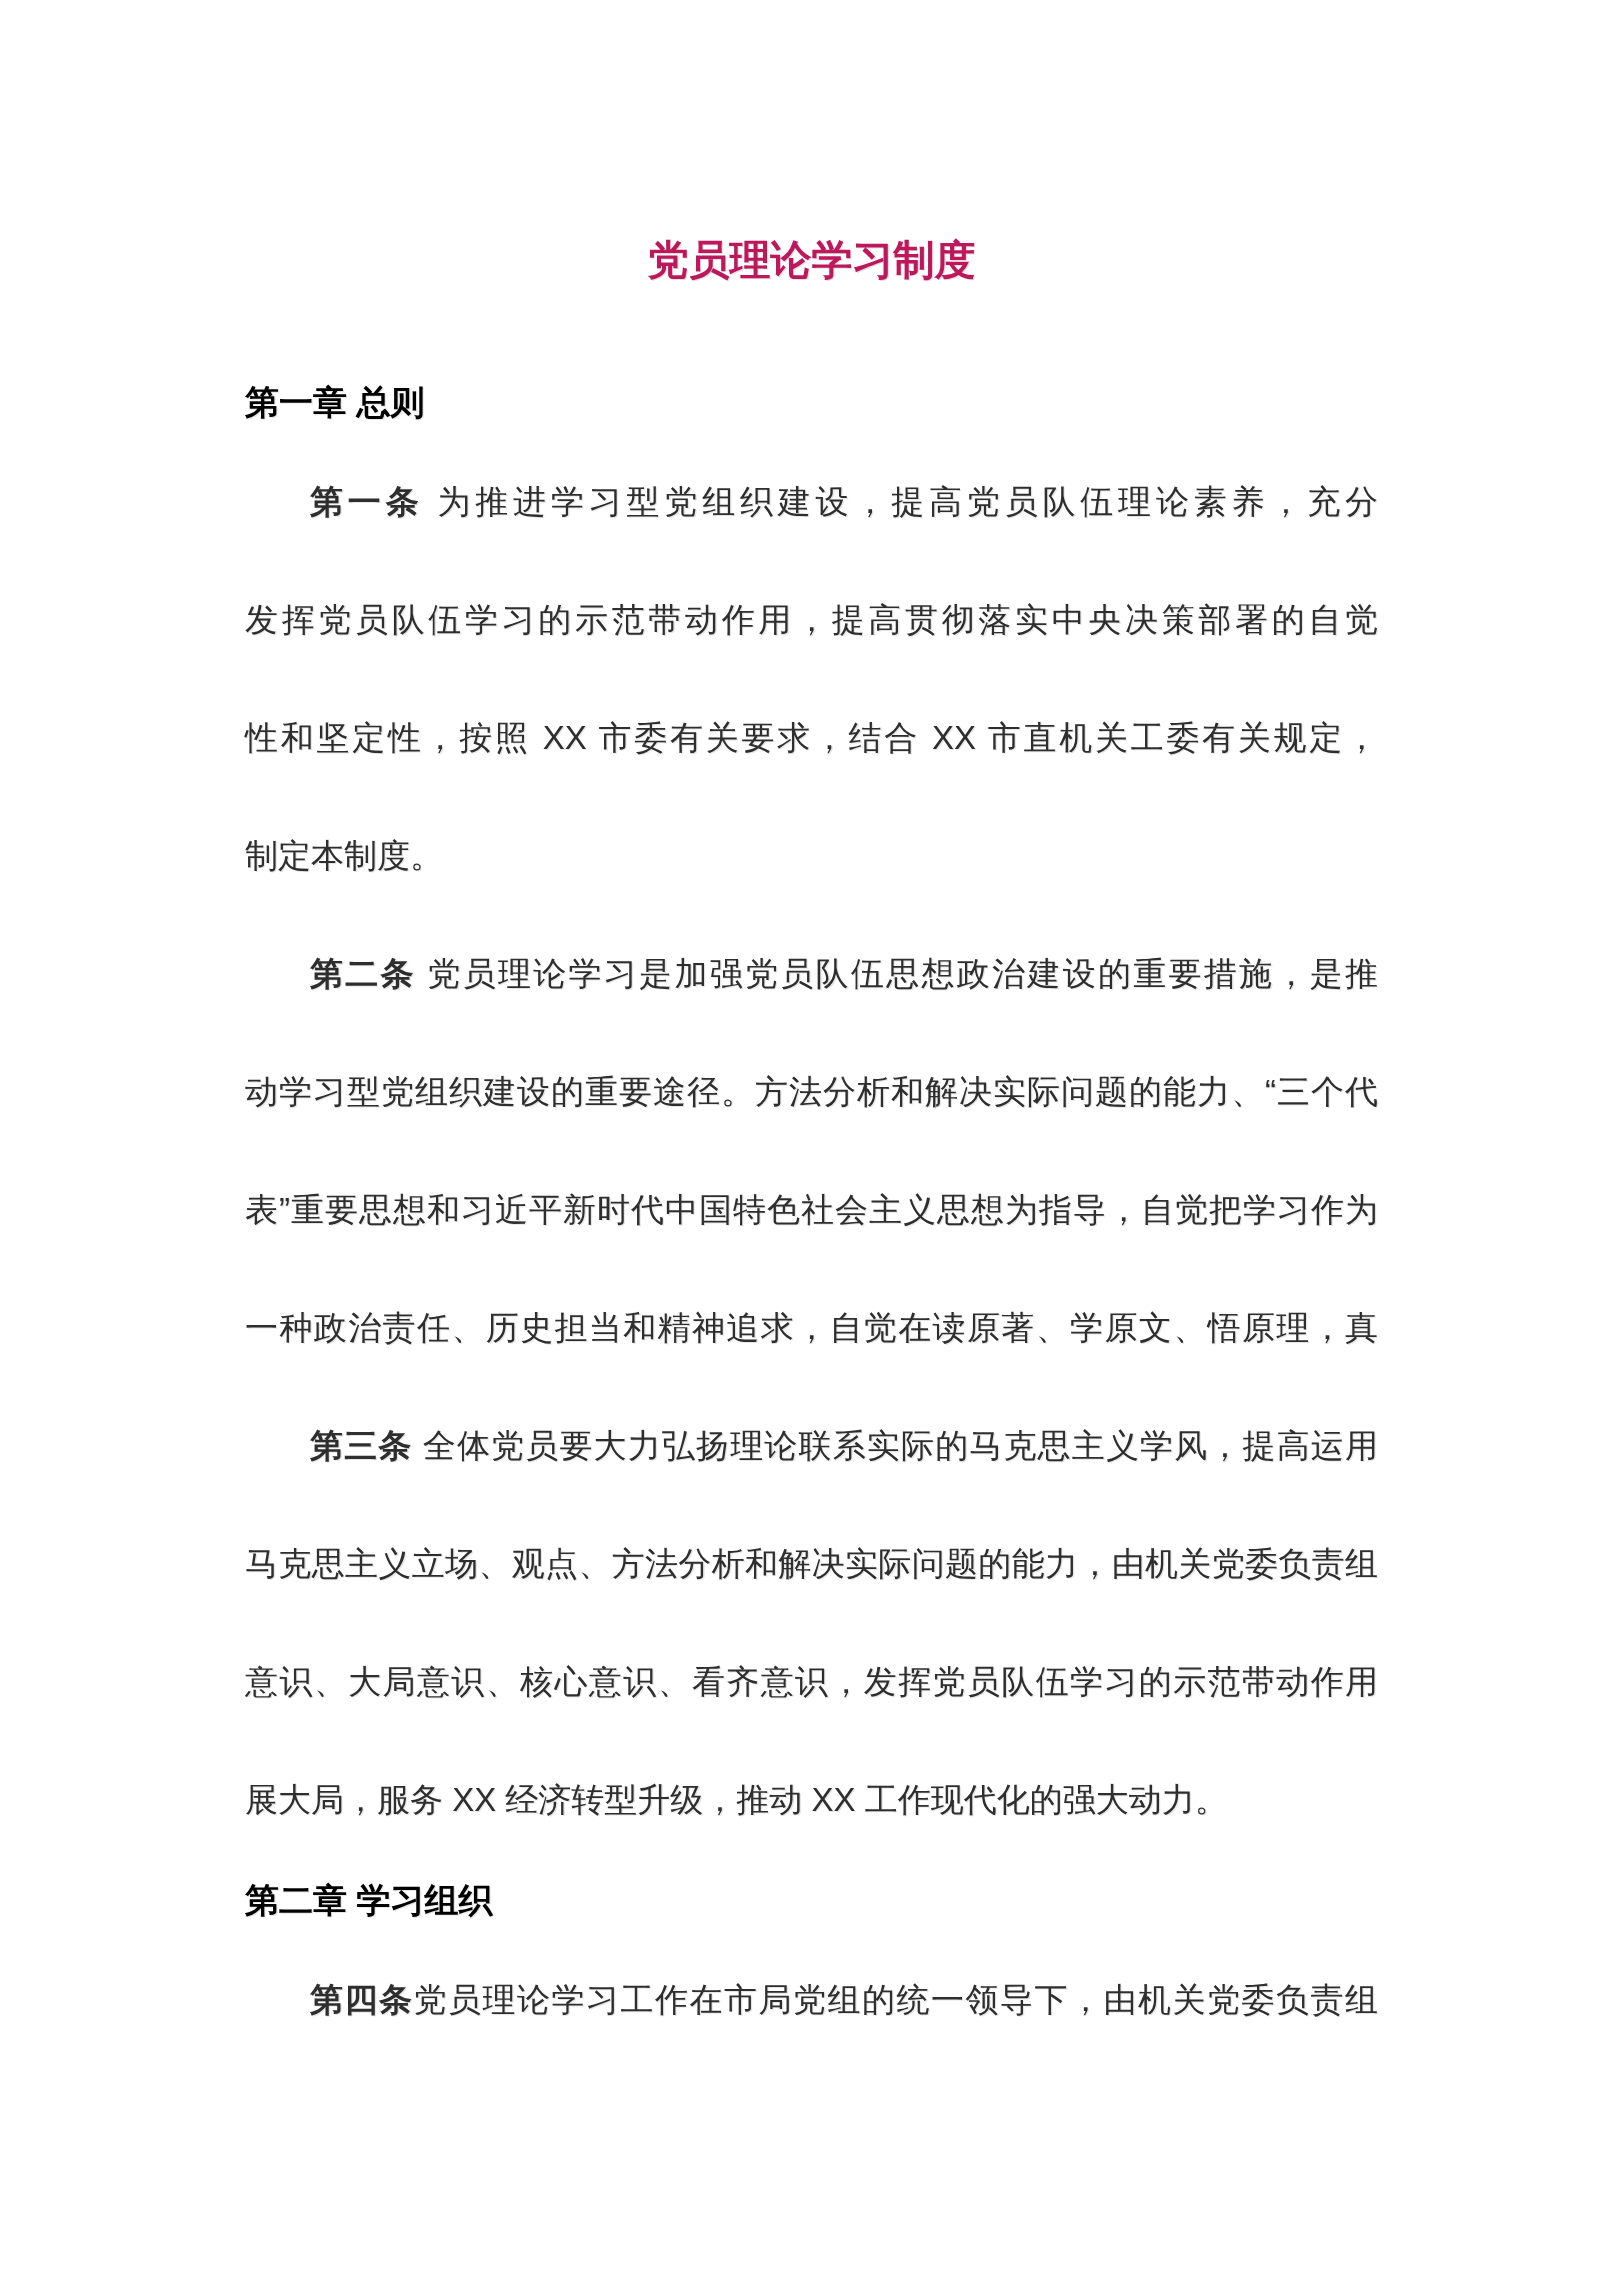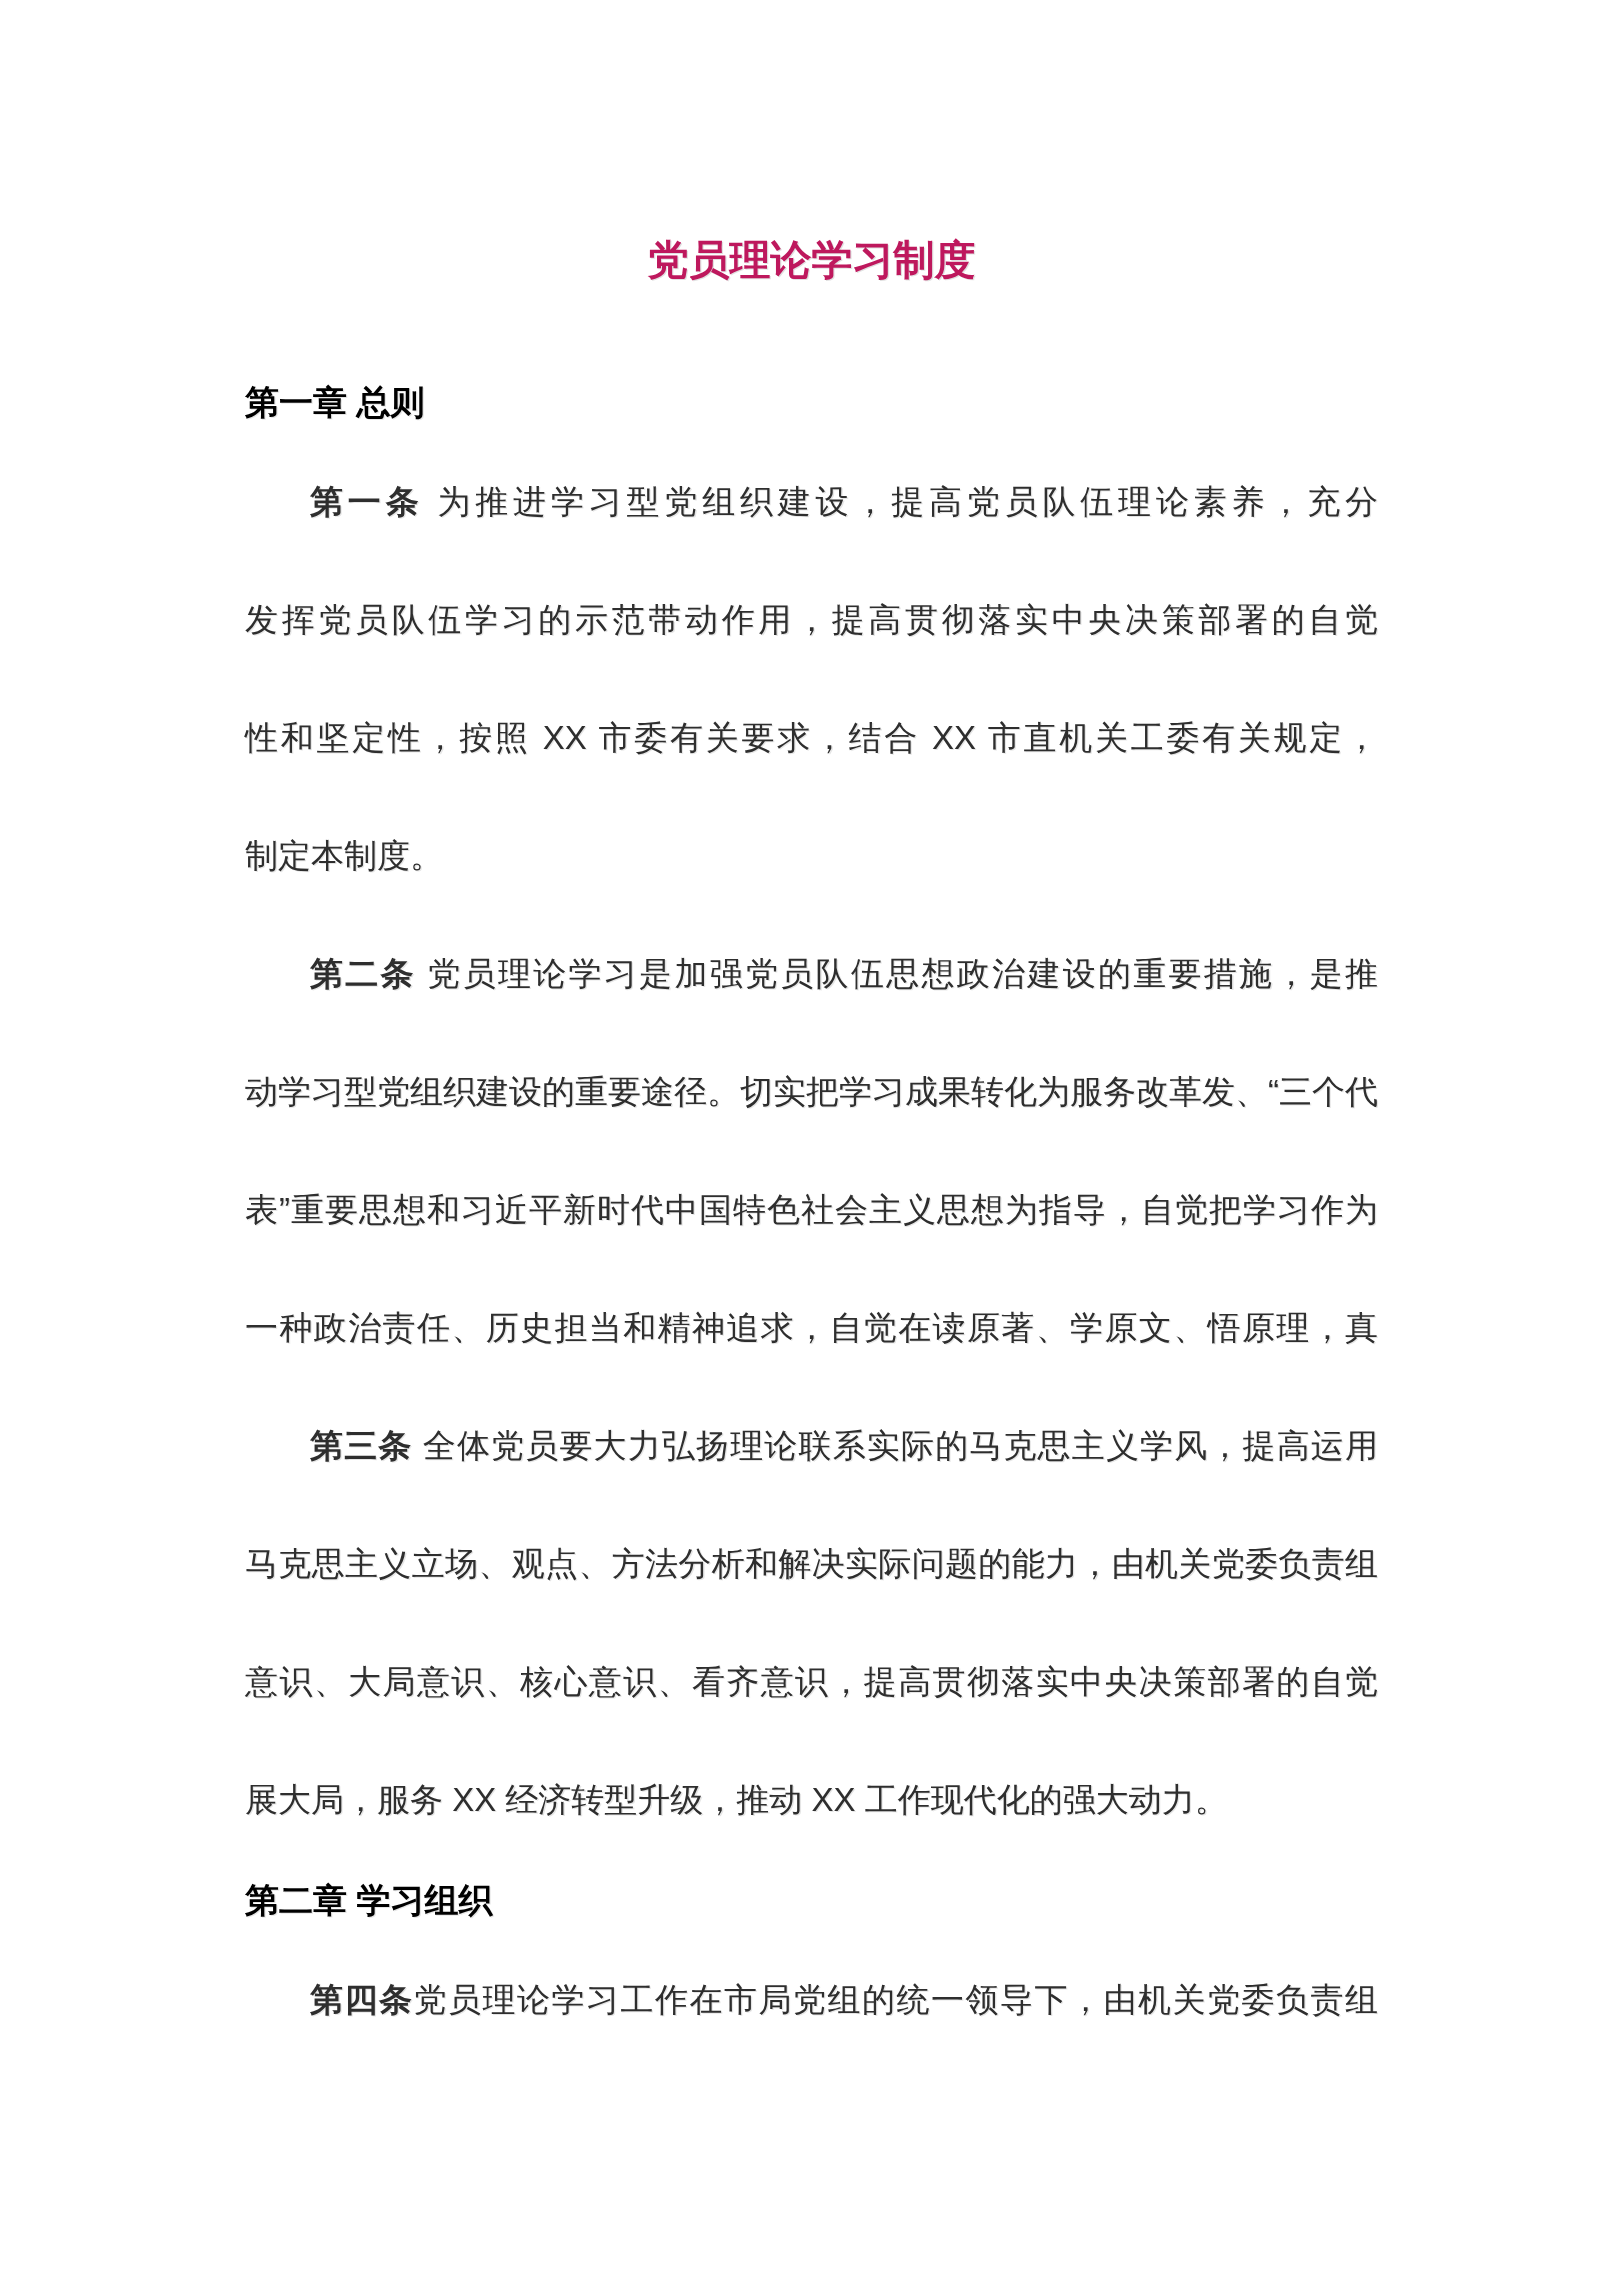--- a/index.html
+++ b/index.html
@@ -68,29 +68,29 @@
 
   <div class="para" id="para-1">
     <p class="line fill indent"><span class="lbl">第一条</span><span> 为推进学习型党组织建设，提高党员队伍理论素养，充分</span></p>
     <p class="line fill">发挥党员队伍学习的示范带动作用，提高贯彻落实中央决策部署的自觉</p>
     <p class="line fill">性和坚定性，按照 XX 市委有关要求，结合 XX 市直机关工委有关规定，</p>
     <p class="line pend">制定本制度。</p>
   </div>
 
   <div class="para" id="para-2">
     <p class="line fill indent"><span class="lbl">第二条</span><span> 党员理论学习是加强党员队伍思想政治建设的重要措施，是推</span></p>
-    <p class="line fill">动学习型党组织建设的重要途径。切实把学习成果转化为服务改革发、“三个代</p>
+    <p class="line fill">动学习型党组织建设的重要途径。方法分析和解决实际问题的能力、“三个代</p>
     <p class="line fill">表”重要思想和习近平新时代中国特色社会主义思想为指导，自觉把学习作为</p>
     <p class="line fill">一种政治责任、历史担当和精神追求，自觉在读原著、学原文、悟原理，真</p>
   </div>
 
   <div class="para" id="para-3">
     <p class="line fill indent"><span class="lbl">第三条</span><span> 全体党员要大力弘扬理论联系实际的马克思主义学风，提高运用</span></p>
     <p class="line fill">马克思主义立场、观点、方法分析和解决实际问题的能力，由机关党委负责组</p>
-    <p class="line fill">意识、大局意识、核心意识、看齐意识，提高贯彻落实中央决策部署的自觉</p>
+    <p class="line fill">意识、大局意识、核心意识、看齐意识，发挥党员队伍学习的示范带动作用</p>
     <p class="line pend">展大局，服务 XX 经济转型升级，推动 XX 工作现代化的强大动力。</p>
   </div>
 
   <h2 class="chapter-heading" id="ch2-heading">第二章 学习组织</h2>
 
   <div class="para" id="para-4">
     <p class="line fill indent"><span class="lbl">第四条</span><span>党员理论学习工作在市局党组的统一领导下，由机关党委负责组</span></p>
 
   </div>
 

